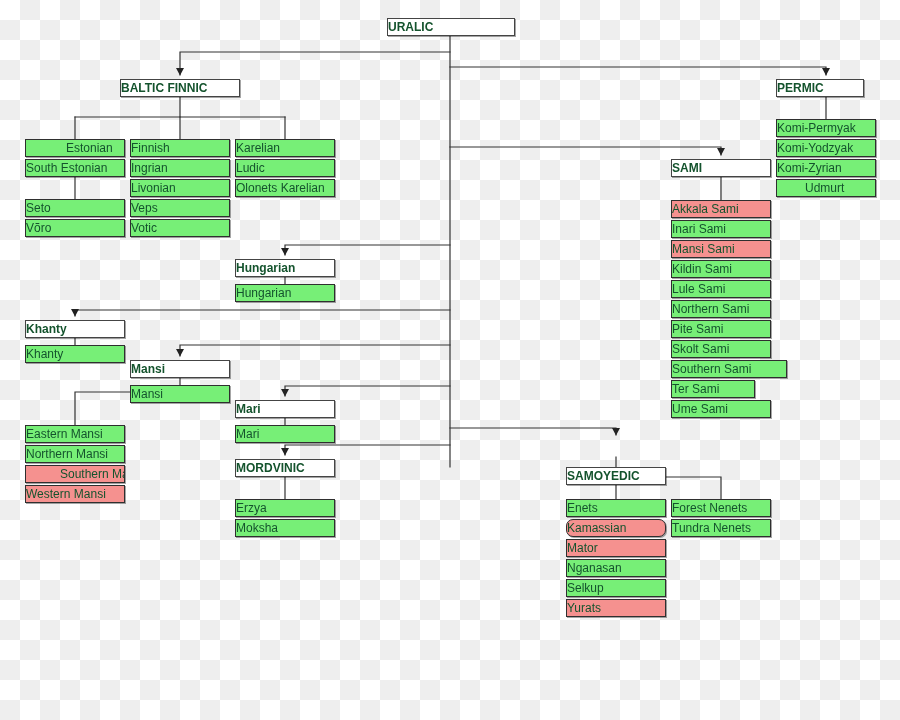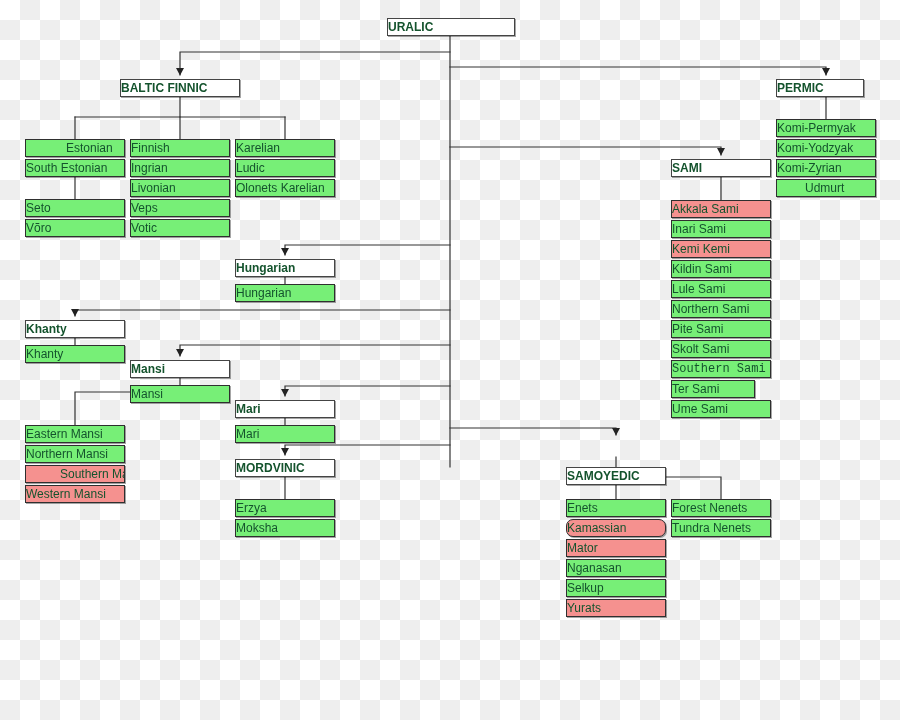--- a/index.html
+++ b/index.html
@@ -123,27 +123,27 @@
       <div class="node leaf" style="left: 130px; top: 219px; width: 100px; height: 18px; line-height: 16px;">Votic</div>
       <div class="node leaf" style="left: 235px; top: 139px; width: 100px; height: 18px; line-height: 16px;">Karelian</div>
       <div class="node leaf" style="left: 235px; top: 159px; width: 100px; height: 18px; line-height: 16px;">Ludic</div>
       <div class="node leaf" style="left: 235px; top: 179px; width: 100px; height: 18px; line-height: 16px;">Olonets Karelian</div>
       <div class="node leaf" style="left: 776px; top: 119px; width: 100px; height: 18px; line-height: 16px;">Komi-Permyak</div>
       <div class="node leaf" style="left: 776px; top: 139px; width: 100px; height: 18px; line-height: 16px;">Komi-Yodzyak</div>
       <div class="node leaf" style="left: 776px; top: 159px; width: 100px; height: 18px; line-height: 16px;">Komi-Zyrian</div>
       <div class="node leaf" style="left: 776px; top: 179px; width: 100px; height: 18px; line-height: 16px; padding-left: 28px;">Udmurt</div>
       <div class="node leaf extinct" style="left: 671px; top: 200px; width: 100px; height: 18px; line-height: 16px;">Akkala Sami</div>
       <div class="node leaf" style="left: 671px; top: 220px; width: 100px; height: 18px; line-height: 16px;">Inari Sami</div>
-      <div class="node leaf extinct" style="left: 671px; top: 240px; width: 100px; height: 18px; line-height: 16px;">Kemi Kemi</div>
+      <div class="node leaf extinct" style="left: 671px; top: 240px; width: 100px; height: 18px; line-height: 16px;">Mansi Sami</div>
       <div class="node leaf" style="left: 671px; top: 260px; width: 100px; height: 18px; line-height: 16px;">Kildin Sami</div>
       <div class="node leaf" style="left: 671px; top: 280px; width: 100px; height: 18px; line-height: 16px;">Lule Sami</div>
       <div class="node leaf" style="left: 671px; top: 300px; width: 100px; height: 18px; line-height: 16px;">Northern Sami</div>
       <div class="node leaf" style="left: 671px; top: 320px; width: 100px; height: 18px; line-height: 16px;">Pite Sami</div>
       <div class="node leaf" style="left: 671px; top: 340px; width: 100px; height: 18px; line-height: 16px;">Skolt Sami</div>
-      <div class="node leaf" style="left: 671px; top: 360px; width: 100px; height: 18px; line-height: 16px; font-family: Liberation Mono, monospace;">Southern Sami</div>
+      <div class="node leaf" style="left: 671px; top: 360px; width: 116px; height: 18px; line-height: 16px;">Southern Sami</div>
       <div class="node leaf" style="left: 671px; top: 380px; width: 84px; height: 18px; line-height: 16px;">Ter Sami</div>
       <div class="node leaf" style="left: 671px; top: 400px; width: 100px; height: 18px; line-height: 16px;">Ume Sami</div>
       <div class="node leaf" style="left: 235px; top: 284px; width: 100px; height: 18px; line-height: 16px;">Hungarian</div>
       <div class="node leaf" style="left: 25px; top: 345px; width: 100px; height: 18px; line-height: 16px;">Khanty</div>
       <div class="node leaf" style="left: 130px; top: 385px; width: 100px; height: 18px; line-height: 16px;">Mansi</div>
       <div class="node leaf" style="left: 235px; top: 425px; width: 100px; height: 18px; line-height: 16px;">Mari</div>
       <div class="node leaf" style="left: 25px; top: 425px; width: 100px; height: 18px; line-height: 16px;">Eastern Mansi</div>
       <div class="node leaf" style="left: 25px; top: 445px; width: 100px; height: 18px; line-height: 16px;">Northern Mansi</div>
       <div class="node leaf extinct" style="left: 25px; top: 465px; width: 100px; height: 18px; line-height: 16px; padding-left: 34px;">Southern Mansi</div>
       <div class="node leaf extinct" style="left: 25px; top: 485px; width: 100px; height: 18px; line-height: 16px;">Western Mansi</div>

